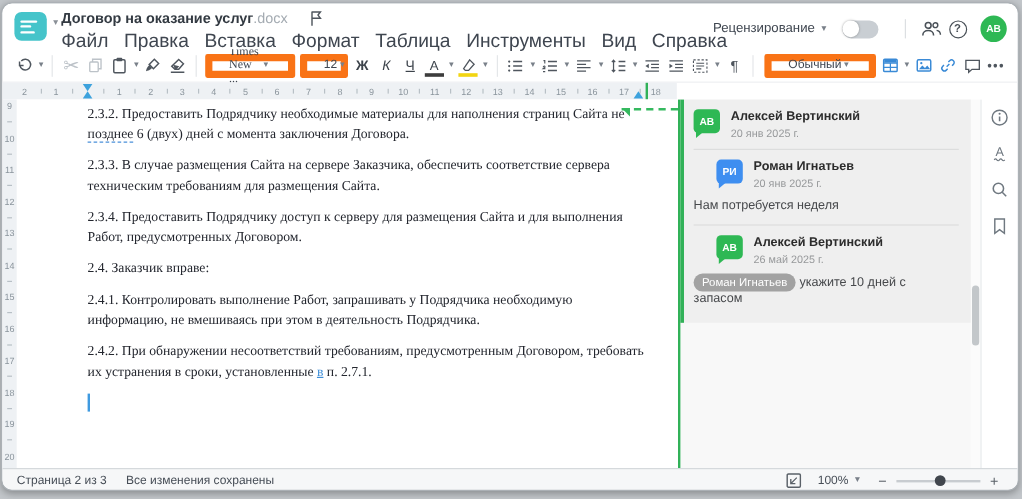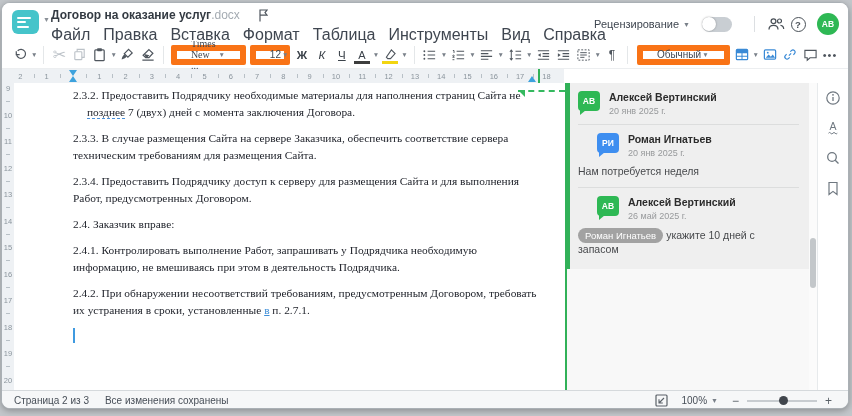--- a/index.html
+++ b/index.html
@@ -70,21 +70,21 @@
   .ruler-green { position:absolute; top:0; width:2px; height:14px; background:#31b158; }
   
   .main { position:relative; height:307px; background:#fff; }
   .vruler { position:absolute; left:0; top:0; width:12px; height:307px; background:#eef1f4; }
   .vnum { position:absolute; left:0; width:12px; text-align:center; font-size:7.5px; color:#8a949c; }
   .vtick { position:absolute; left:4px; width:4px; height:1px; background:#b8c0c6; }
   .page { position:absolute; left:12px; top:0; width:551px; height:307px; background:#fff; cursor:text; }
   .doc { position:absolute; left:59px; top:4px; width:468px; font-family:"Liberation Serif", serif; font-size:11.4px; line-height:17px; color:#23262e; }
   .doc p { margin:0 0 9px; }
   .doc p:nth-child(5), .doc p:nth-child(6) { margin-top:7px; }
-  .seg-dashed { border-bottom:1px dashed #4a90d9;margin-left:14px; }
+  .seg-dashed { border-bottom:1px dashed #4a90d9; }
   .seg-ins { color:#3e8ed8; text-decoration:underline; }
   .caret-bar { width:2px; height:15px; background:#3f9ae0; margin-top:6px; }
   .anchor { position:absolute; left:504px; top:7px; width:47px; border-top:2px dashed #35b95f; }
   .anchor::before { content:''; position:absolute; left:0; top:-2px; width:0; height:0; border-top:7px solid #35b95f; border-left:7px solid transparent; }
   .green-div { position:absolute; left:563px; top:0; width:2px; height:307px; background:#31b158; z-index:4; }
   
   .comments { position:absolute; left:565px; top:0; width:242px; height:307px; background:#f8f8f8; }
   .comment-card { background:#efefef; border-left:3px solid #31b158; padding:8px 10px 12px 8px; cursor:pointer; }
   .c-item.reply { border-top:1px solid #dcdddd; margin-top:8px; padding-top:8px; }
   .c-head { display:flex; gap:9px; align-items:flex-start; }
@@ -382,21 +382,21 @@
         <span class="vtick" style="top: 230.25px;"></span>
         <span class="vnum" style="top: 239.5px;">18</span>
         <span class="vtick" style="top: 256.75px;"></span>
         <span class="vnum" style="top: 266px;">19</span>
         <span class="vtick" style="top: 283.25px;"></span>
         <span class="vnum" style="top: 292.5px;">20</span>
       </div>
 
     <div class="page">
       <div class="doc">
-          <p><span>2.3.2. Предоставить Подрядчику необходимые материалы для наполнения страниц Сайта не </span><span class="seg-dashed">позднее</span><span> 7 (двух) дней с момента заключения Договора.</span></p>
+          <p><span>2.3.2. Предоставить Подрядчику необходимые материалы для наполнения страниц Сайта не </span><span class="seg-dashed">позднее</span><span> 6 (двух) дней с момента заключения Договора.</span></p>
           <p><span>2.3.3. В случае размещения Сайта на сервере Заказчика, обеспечить соответствие сервера техническим требованиям для размещения Сайта.</span></p>
           <p><span>2.3.4. Предоставить Подрядчику доступ к серверу для размещения Сайта и для выполнения Работ, предусмотренных Договором.</span></p>
           <p><span>2.4. Заказчик вправе:</span></p>
           <p><span>2.4.1. Контролировать выполнение Работ, запрашивать у Подрядчика необходимую информацию, не вмешиваясь при этом в деятельность Подрядчика.</span></p>
           <p><span>2.4.2. При обнаружении несоответствий требованиям, предусмотренным Договором, требовать их устранения в сроки, установленные </span><span class="seg-ins">в</span><span> п. 2.7.1.</span></p>
           <div class="caret-bar"></div>
         </div>
       <div class="anchor"></div>
     </div>
 

